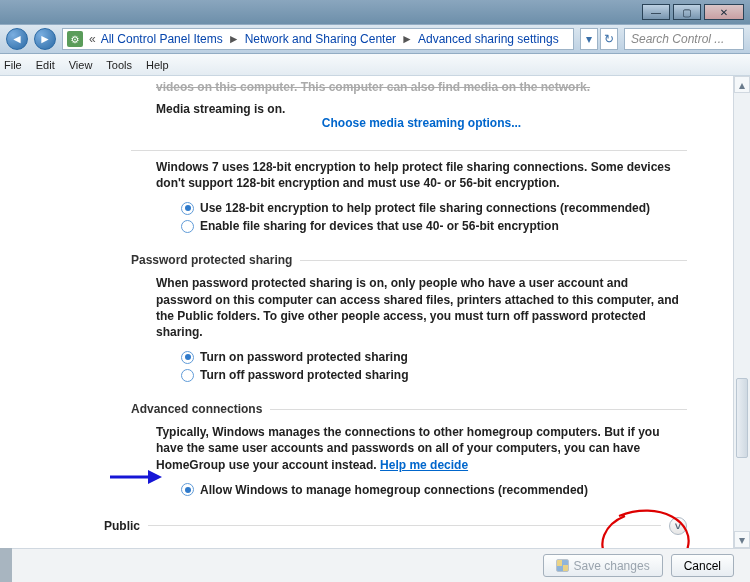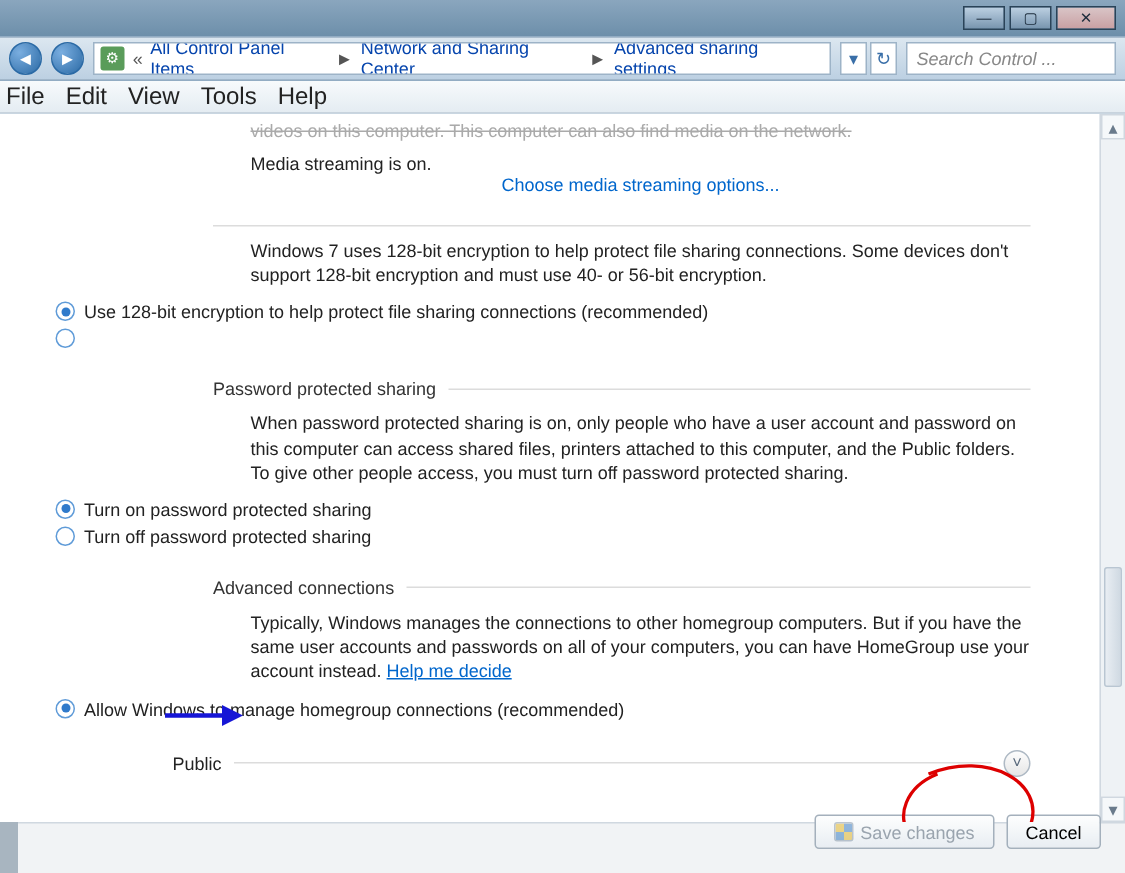--- a/index.html
+++ b/index.html
@@ -58,60 +58,61 @@
     padding: 0 4px;
     font-size: 12px;
     overflow: hidden;
   }
   .crumb-icon { width:16px; height:16px; display:inline-flex; align-items:center; justify-content:center; background:#5a9c5a; color:#fff; border-radius:2px; margin-right:4px; font-size:10px;}
   .crumb { color: #0645ad; padding: 0 3px; }
   .crumb-sep { color: #555; padding: 0 2px; }
   .refresh { display:flex; gap:2px; }
   .refresh .box { width:18px; height:22px; border:1px solid #9db3c7; background:#fff; display:flex; align-items:center; justify-content:center; color:#3a6fa8;}
   .search {
-    width: 140px; height: 22px;
+    width: 120px; height: 22px;
     border: 1px solid #9db3c7;
     background: #fff;
     padding: 0 6px;
     color: #888; font-style: italic;
     display: flex; align-items: center;
   }
   .menubar {
     height: 22px;
     background: linear-gradient(#f7fafc,#e4ecf2);
     border-bottom: 1px solid #c9d6e1;
     display: flex; align-items: center;
     padding: 0 4px; gap: 14px;
-    font-size: 16px;
+    font-size: 11px;
   }
   .menubar span { color: #222; }
   .content-area {
     background: #fff;
     height: calc(582px - 24px - 30px - 22px - 34px);
     display: flex;
   }
   .scroll-pad {
     flex: 1;
-    padding: 4px 46px 4px 37px;
+    padding: 4px 46px 4px 26px;
     overflow: hidden;
     font-size: 12px;
     color: #222;
     position: relative;
+    font-weight: bold;
   }
   .para-indent { margin-left: 130px; }
   .line-trunc { color:#333; }
   .link { color: #0066cc; text-align: center; }
   .section-hdr {
     margin-top: 20px; margin-left: 105px;
     display: flex; align-items: center;
     gap: 8px; font-size: 12px; color:#333;
   }
   .section-hdr .rule { flex:1; height:1px; background:#dcdcdc; }
   .descr { margin: 8px 0 10px 130px; line-height: 1.35; color:#222; }
-  .radio-row { display:flex; align-items:flex-start; gap:6px; margin-bottom:4px; }
+  .radio-row { margin-left: 155px; display:flex; align-items:center; gap:6px; margin-bottom:4px; }
   .radio {
     width:13px; height:13px; border:1px solid #5f9bd8; border-radius:50%;
     display:inline-flex; align-items:center; justify-content:center;
   }
   .radio.checked::after {
     content:""; width:6px; height:6px; background:#2f7acb; border-radius:50%;
   }
   .public-row {
     margin: 20px 0 0 78px;
     display:flex; align-items:center; gap:8px;
@@ -136,21 +137,21 @@
     border-left: 1px solid #d0d8e0;
     display:flex; flex-direction:column;
   }
   .vscroll .arrow { height:17px; display:flex; align-items:center; justify-content:center; color:#6a7b8c; background:#f5f8fa; border:1px solid #d0d8e0;}
   .vscroll .track { flex:1; position:relative; }
   .vscroll .thumb { position:absolute; left:2px; right:2px; top:65%; height:80px; background:linear-gradient(90deg,#e9eef3,#cfd9e2); border:1px solid #b9c6d2; border-radius:2px;}
   .footer {
     height: 34px;
     background: #f1f3f5;
     border-top: 1px solid #d0d8e0;
-    display:flex; align-items:flex-end; justify-content:flex-end;
+    display:flex; align-items:center; justify-content:flex-end;
     padding:16px 16px; gap:8px;margin-left:12px;
   }
   .btn {
     height:23px; padding:0 12px;
     border:1px solid #a4b0bc;
     background:linear-gradient(#fdfefe,#e8edf2);
     border-radius:3px;
     display:flex; align-items:center; gap:5px;
     font-size:12px;
   }
@@ -211,20 +212,21 @@
     <div class="section-hdr">
       <div class="rule"></div>
     </div>
     <div class="descr">Windows 7 uses 128-bit encryption to help protect file sharing connections. Some devices don't support 128-bit encryption and must use 40- or 56-bit encryption.</div>
     <div class="radio-row">
       <span class="radio checked"></span>
       <span>Use 128-bit encryption to help protect file sharing connections (recommended)</span>
     </div>
     <div class="radio-row">
       <span class="radio"></span>
+      <span>Enable file sharing for devices that use 40- or 56-bit encryption</span>
     </div>
 
     <div class="section-hdr">
       <span>Password protected sharing</span>
       <div class="rule"></div>
     </div>
     <div class="descr">When password protected sharing is on, only people who have a user account and password on this computer can access shared files, printers attached to this computer, and the Public folders. To give other people access, you must turn off password protected sharing.</div>
     <div class="radio-row">
       <span class="radio checked"></span>
       <span>Turn on password protected sharing</span>

